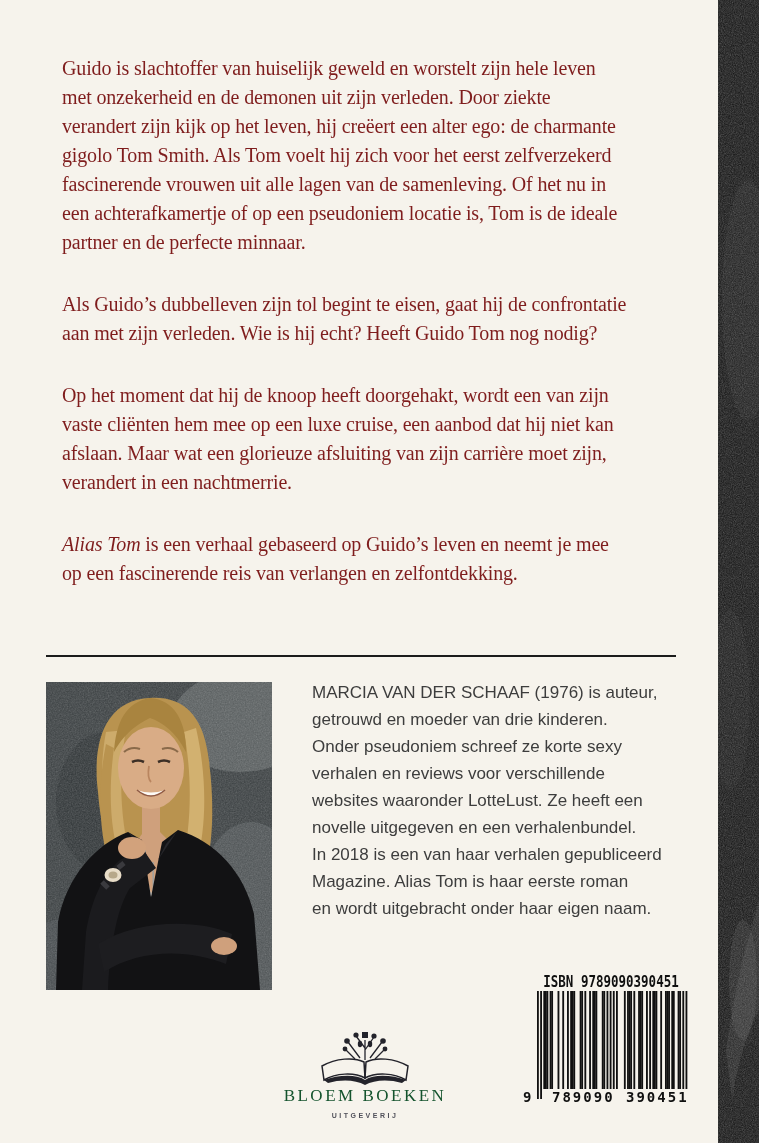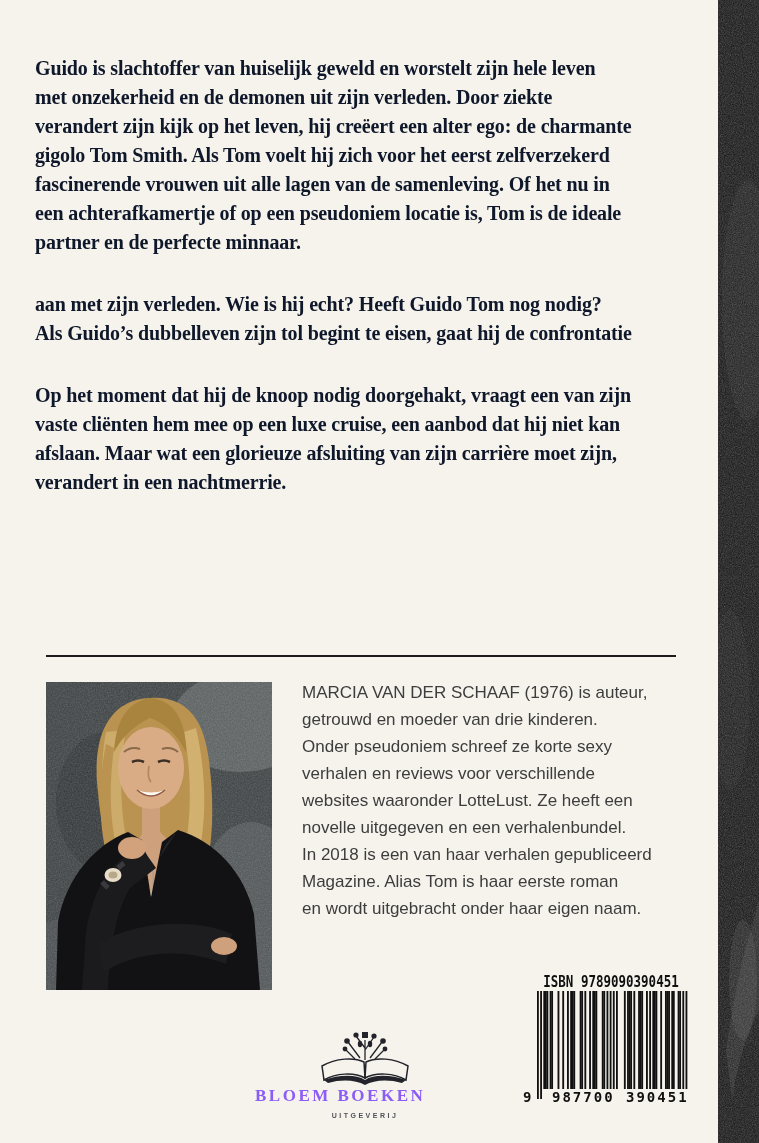--- a/index.html
+++ b/index.html
@@ -4,47 +4,46 @@
 <style>
   * { margin:0; padding:0; box-sizing:border-box; }
   html,body { background:#e9e7e2; }
   .page {
     position:relative; width:759px; height:1143px;
     background:#f6f3ec; overflow:hidden;
     font-family:"Liberation Serif", serif;
   }
   
   .blurb {
-    position:absolute; left:35px; top:54px; width:650px;
-    color:#0f172a; font-size:20px; line-height:29px;
+    position:absolute; left:62px; top:54px; width:650px;
+    color:#7f1d1d; font-size:20px; line-height:29px;
     letter-spacing:-0.15px;
-    font-weight:bold;
   }
   .blurb .para { margin-bottom:33px; }
   .blurb .line { white-space:nowrap; }
   .blurb i { font-style:italic; }
   
   .divider {
     position:absolute; left:46px; top:655px; width:630px; height:2px;
     background:#1b1b1b;
   }
   
   .photo-wrap { position:absolute; left:46px; top:682px; width:226px; height:308px; }
   .bio {
-    position:absolute; left:302px; top:679px; width:395px;
+    position:absolute; left:312px; top:679px; width:395px;
     font-family:"Liberation Sans", sans-serif;
     color:#3d3d3d; font-size:17px; line-height:27px;
   }
   .bio .line { white-space:nowrap; }
   
   .logo-book { position:absolute; left:318px; top:1028px; width:94px; height:58px; }
   .logo-name {
     position:absolute; left:255px; top:1086px; width:220px;
-    text-align:left; font-family:"Liberation Serif", serif;
-    font-size:17px; letter-spacing:2.5px; color:#8b5cf6; font-weight:700;
+    text-align:center; font-family:"Liberation Serif", serif;
+    font-size:17px; letter-spacing:2.5px; color:#14532d; font-weight:400;
     white-space:nowrap;
   }
   .logo-sub {
     position:absolute; left:255px; top:1112px; width:220px;
     text-align:center; font-family:"Liberation Sans", sans-serif;
     font-size:7px; letter-spacing:2.5px; color:#50505a; font-weight:700;
   }
   
   .isbn-label {
     position:absolute; left:530px; top:973px; width:162px;
@@ -74,28 +73,32 @@
       <div class="para">
         <div class="line">Guido is slachtoffer van huiselijk geweld en worstelt zijn hele leven</div>
         <div class="line">met onzekerheid en de demonen uit zijn verleden. Door ziekte</div>
         <div class="line">verandert zijn kijk op het leven, hij creëert een alter ego: de charmante</div>
         <div class="line">gigolo Tom Smith. Als Tom voelt hij zich voor het eerst zelfverzekerd</div>
         <div class="line">fascinerende vrouwen uit alle lagen van de samenleving. Of het nu in</div>
         <div class="line">een achterafkamertje of op een pseudoniem locatie is, Tom is de ideale</div>
         <div class="line">partner en de perfecte minnaar.</div>
       </div>
       <div class="para">
+        <div class="line">Als Guido’s dubbelleven zijn tol begint te eisen, gaat hij de confrontatie</div>
         <div class="line">aan met zijn verleden. Wie is hij echt? Heeft Guido Tom nog nodig?</div>
-        <div class="line">Als Guido’s dubbelleven zijn tol begint te eisen, gaat hij de confrontatie</div>
-      </div>
-      <div class="para">
-        <div class="line">Op het moment dat hij de knoop nodig doorgehakt, vraagt een van zijn</div>
+      </div>
+      <div class="para">
+        <div class="line">Op het moment dat hij de knoop heeft doorgehakt, wordt een van zijn</div>
         <div class="line">vaste cliënten hem mee op een luxe cruise, een aanbod dat hij niet kan</div>
         <div class="line">afslaan. Maar wat een glorieuze afsluiting van zijn carrière moet zijn,</div>
         <div class="line">verandert in een nachtmerrie.</div>
+      </div>
+      <div class="para">
+        <div class="line"><i>Alias Tom</i> is een verhaal gebaseerd op Guido’s leven en neemt je mee</div>
+        <div class="line">op een fascinerende reis van verlangen en zelfontdekking.</div>
       </div>
     </div>
 
   <div class="divider"></div>
 
   <div class="photo-wrap">
     <svg width="226" height="308" viewBox="0 0 226 308">
       <defs>
         <filter id="noiseP" x="0" y="0" width="100%" height="100%">
           <feTurbulence type="fractalNoise" baseFrequency="0.75" numOctaves="4" seed="11" stitchTiles="stitch"></feTurbulence>
@@ -235,21 +238,21 @@
         <rect x="131.14" y="0" width="1.83" height="98" fill="#111"></rect>
         <rect x="134.30" y="0" width="1.83" height="98" fill="#111"></rect>
         <rect x="135.88" y="0" width="1.83" height="98" fill="#111"></rect>
         <rect x="140.62" y="0" width="1.83" height="98" fill="#111"></rect>
         <rect x="142.20" y="0" width="1.83" height="98" fill="#111"></rect>
         <rect x="145.36" y="0" width="1.83" height="108" fill="#111"></rect>
         <rect x="148.52" y="0" width="1.83" height="108" fill="#111"></rect>
       </svg>
     </div>
   <span class="bc-digit bc-d1">9</span>
-  <span class="bc-digit bc-d2">987700</span>
+  <span class="bc-digit bc-d2">789090</span>
   <span class="bc-digit bc-d3">390451</span>
 
   <div class="spine">
     <svg width="41" height="1143" viewBox="0 0 41 1143">
       <defs>
         <filter id="noiseS" x="0" y="0" width="100%" height="100%">
           <feTurbulence type="fractalNoise" baseFrequency="0.9" numOctaves="4" seed="4" stitchTiles="stitch"></feTurbulence>
           <feColorMatrix type="saturate" values="0"></feColorMatrix>
         </filter>
       </defs>

